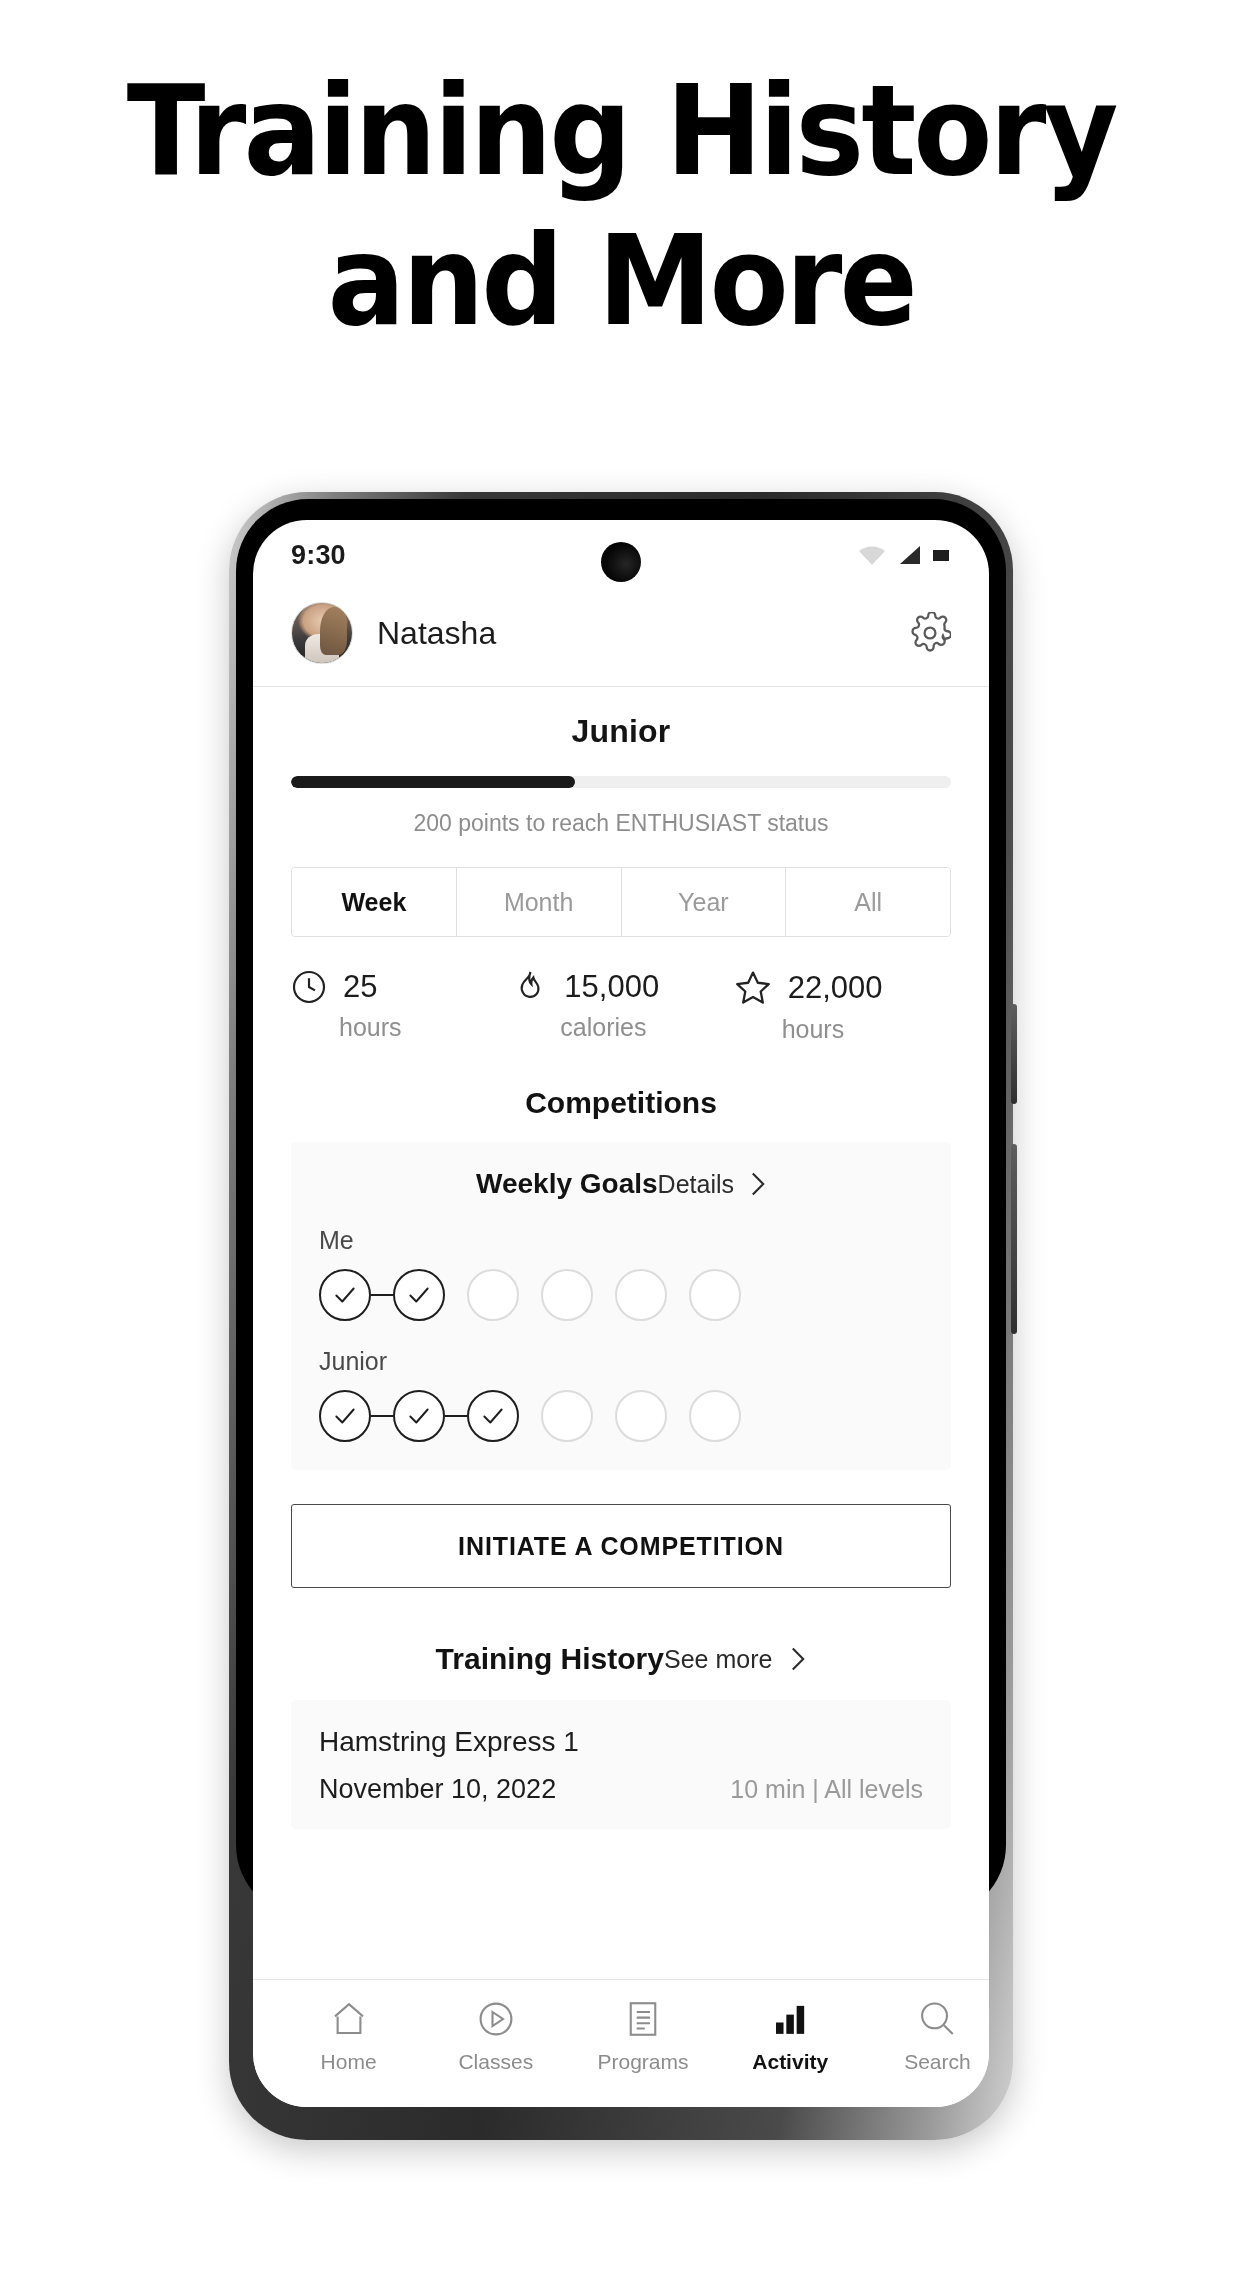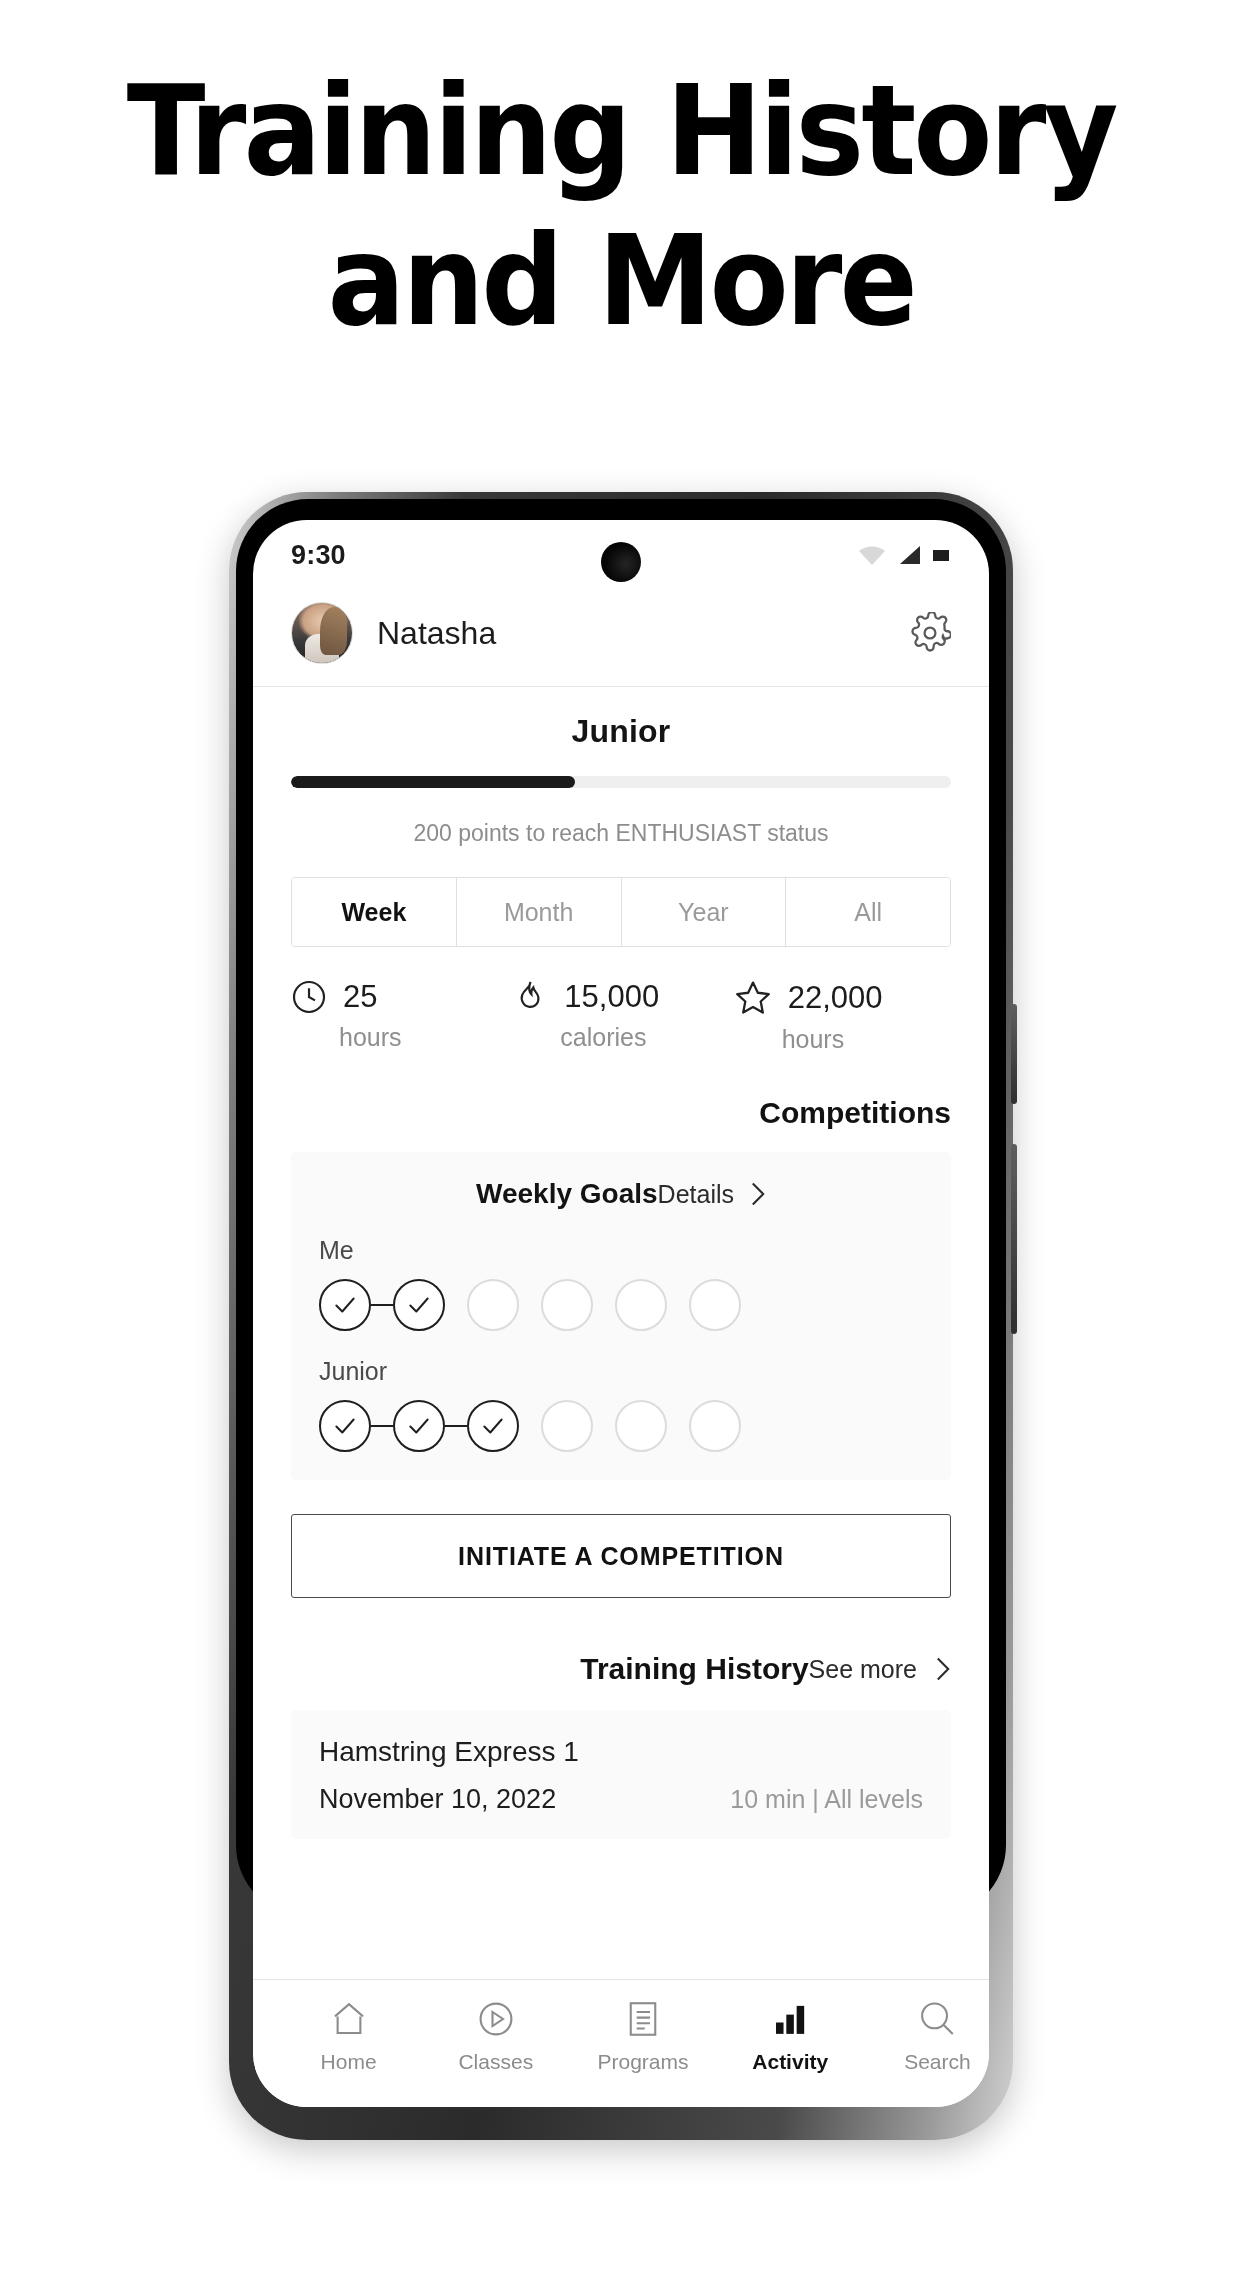--- a/index.html
+++ b/index.html
@@ -170,21 +170,21 @@
     border-radius: 7px;
     background: #efefef;
     overflow: hidden;
   }
   .progress-fill {
     height: 100%;
     background: #1a1a1a;
     border-radius: 7px;
   }
   .rank-caption {
-    margin-top: 32px;
+    margin-top: 22px;
     text-align: center;
     font-size: 23px;
     color: #8d8d8d;
   }
 
   
   .segment {
     margin: 30px 38px 0 38px;
     display: flex;
     border: 1.5px solid #e0e0e0;
@@ -222,21 +222,21 @@
 
   
   .section-title {
     font-size: 30px;
     font-weight: bold;
     color: #121212;
   }
   .section-head {
     display: flex;
     align-items: center;
-    justify-content: flex-end;
+    justify-content: center;
     padding: 0 38px;
   }
   .see-more {
     display: flex;
     align-items: center;
     gap: 18px;
     font-size: 25px;
     color: #2a2a2a;
   }
 

